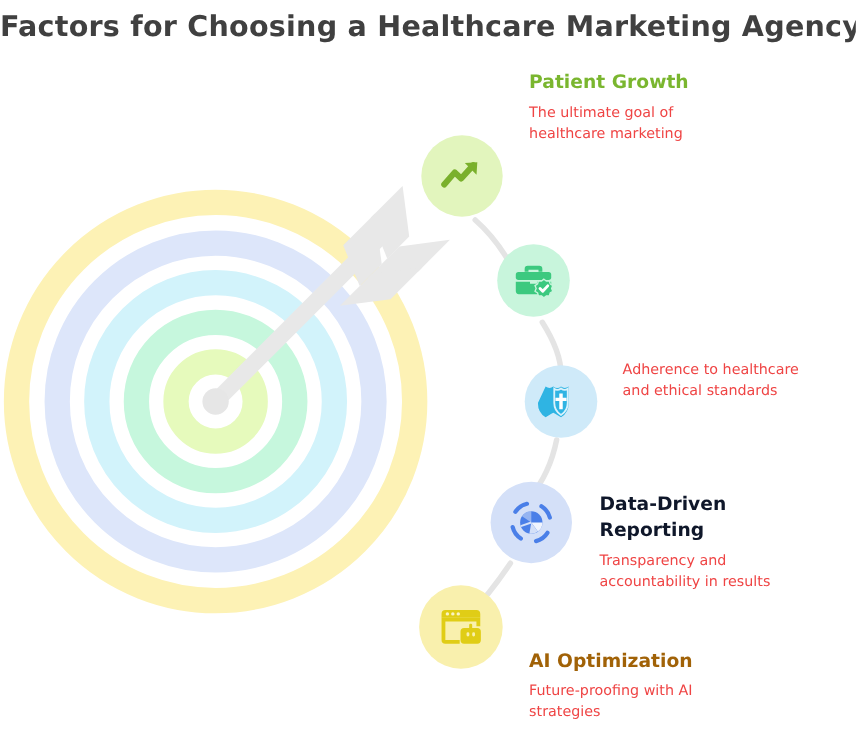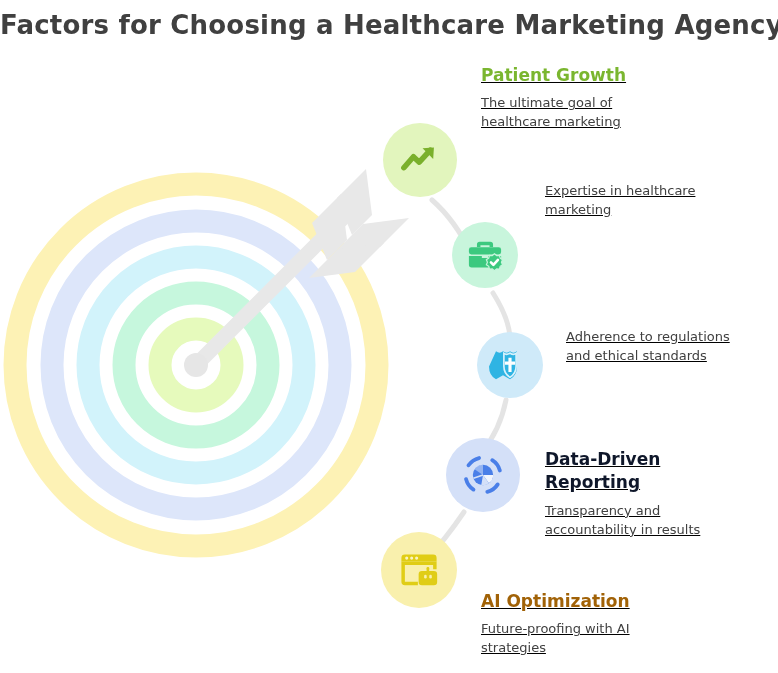--- a/index.html
+++ b/index.html
@@ -59,34 +59,34 @@
   }
   .icon-node svg { display: block; }
 
   #icon-node-1 { left: 383px; top: 123px; width: 74px; height: 74px; background: #e2f5bd; }
   #icon-node-2 { left: 452px; top: 222px; width: 66px; height: 66px; background: #c8f5dc; }
   #icon-node-3 { left: 477px; top: 332px; width: 66px; height: 66px; background: #cfeaf9; }
   #icon-node-4 { left: 446px; top: 438px; width: 74px; height: 74px; background: #d4e0f8; }
   #icon-node-5 { left: 381px; top: 532px; width: 76px; height: 76px; background: #f9f0ad; }
 
   
-  .factor-text { position: absolute; text-decoration: underline; }
+  .factor-text { position: absolute; }
   .factor-heading {
     font-family: "DejaVu Sans", "Liberation Sans", sans-serif;
     font-size: 17px;
     font-weight: bold;
     line-height: 1.38;
     margin: 0 0 7px 0;
     white-space: pre-line;
   }
   .factor-desc {
     font-family: "DejaVu Sans", "Liberation Sans", sans-serif;
     font-size: 13px;
     font-weight: normal;
-    color: #404040;
+    color: #ef4444;
     line-height: 1.45;
     margin: 0;
     white-space: pre-line;
   }
 
   #factor-text-1 { left: 481px; top: 64px; width: 290px; }
   #factor-text-2 { left: 545px; top: 182px; width: 230px; }
   #factor-text-3 { left: 566px; top: 328px; width: 212px; }
   #factor-text-4 { left: 545px; top: 448px; width: 230px; }
   #factor-text-5 { left: 481px; top: 590px; width: 290px; }
@@ -177,26 +177,24 @@
   </svg>
 </div>
 
 <div class="factor-text" id="factor-text-1">
   <div class="factor-heading" style="color: rgb(122, 182, 47);">Patient Growth</div>
   <div class="factor-desc">The ultimate goal of
 healthcare marketing</div>
 </div>
 
 <div class="factor-text" id="factor-text-2">
-  <div class="factor-desc">Expertise in healthcare
-marketing</div>
 </div>
 
 <div class="factor-text" id="factor-text-3">
-  <div class="factor-desc">Adherence to regulations
+  <div class="factor-desc">Adherence to healthcare
 and ethical standards</div>
 </div>
 
 <div class="factor-text" id="factor-text-4">
   <div class="factor-heading" style="color: #0f172a;">Data-Driven
 Reporting</div>
   <div class="factor-desc">Transparency and
 accountability in results</div>
 </div>
 

